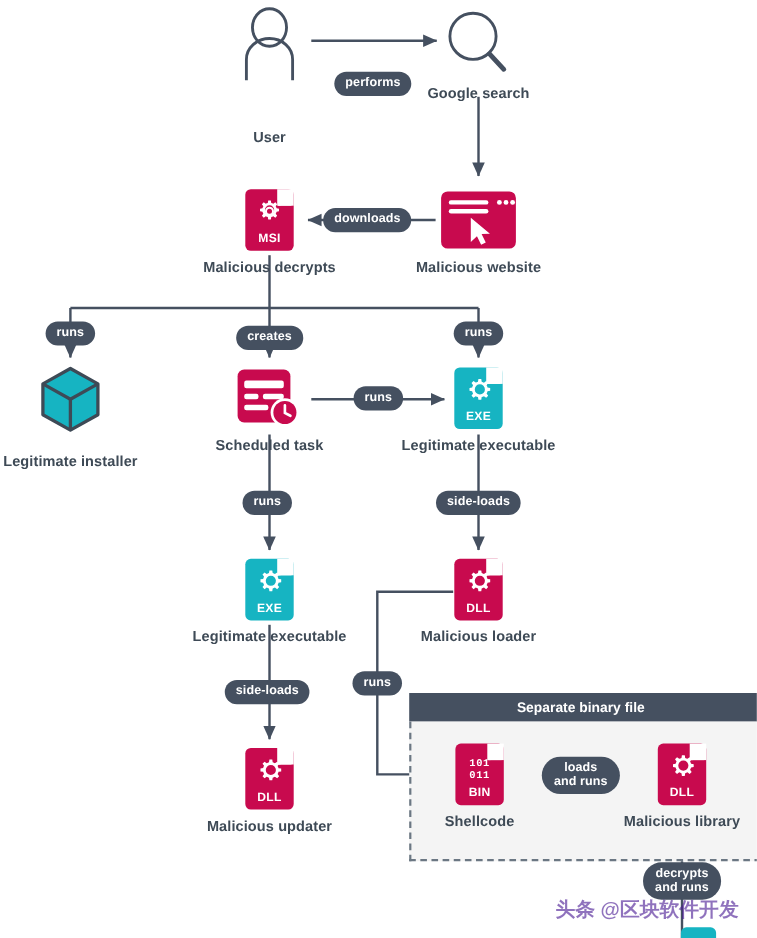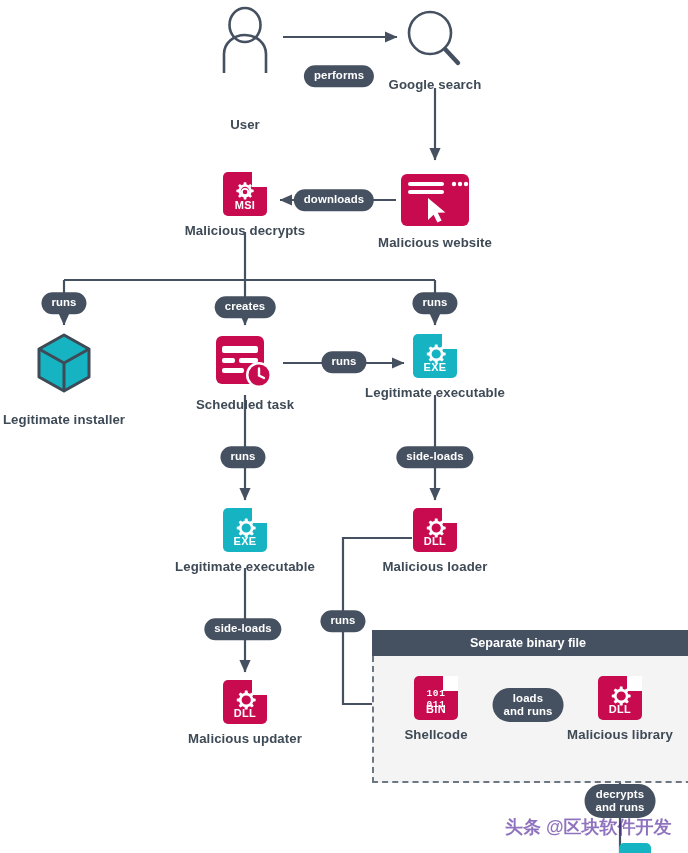--- a/index.html
+++ b/index.html
@@ -18,21 +18,21 @@
   .node .caption{
     margin-top:7px;
     font-size:13.2px;
     font-weight:700;
     color:#3e4a56;
     white-space:nowrap;
     letter-spacing:.1px;
   }
 
   
-  .fileicon{position:relative;width:44px;height:44px;border-radius:11px;}
+  .fileicon{position:relative;width:44px;height:56px;border-radius:11px;}
   .fileicon .body{
     position:absolute;inset:0;
     border-radius:5px;
   }
   .fileicon .fold{
     position:absolute;right:0;top:0;
     width:15px;height:15px;
     background:#ffffff;
   }
   .fileicon .foldline{

